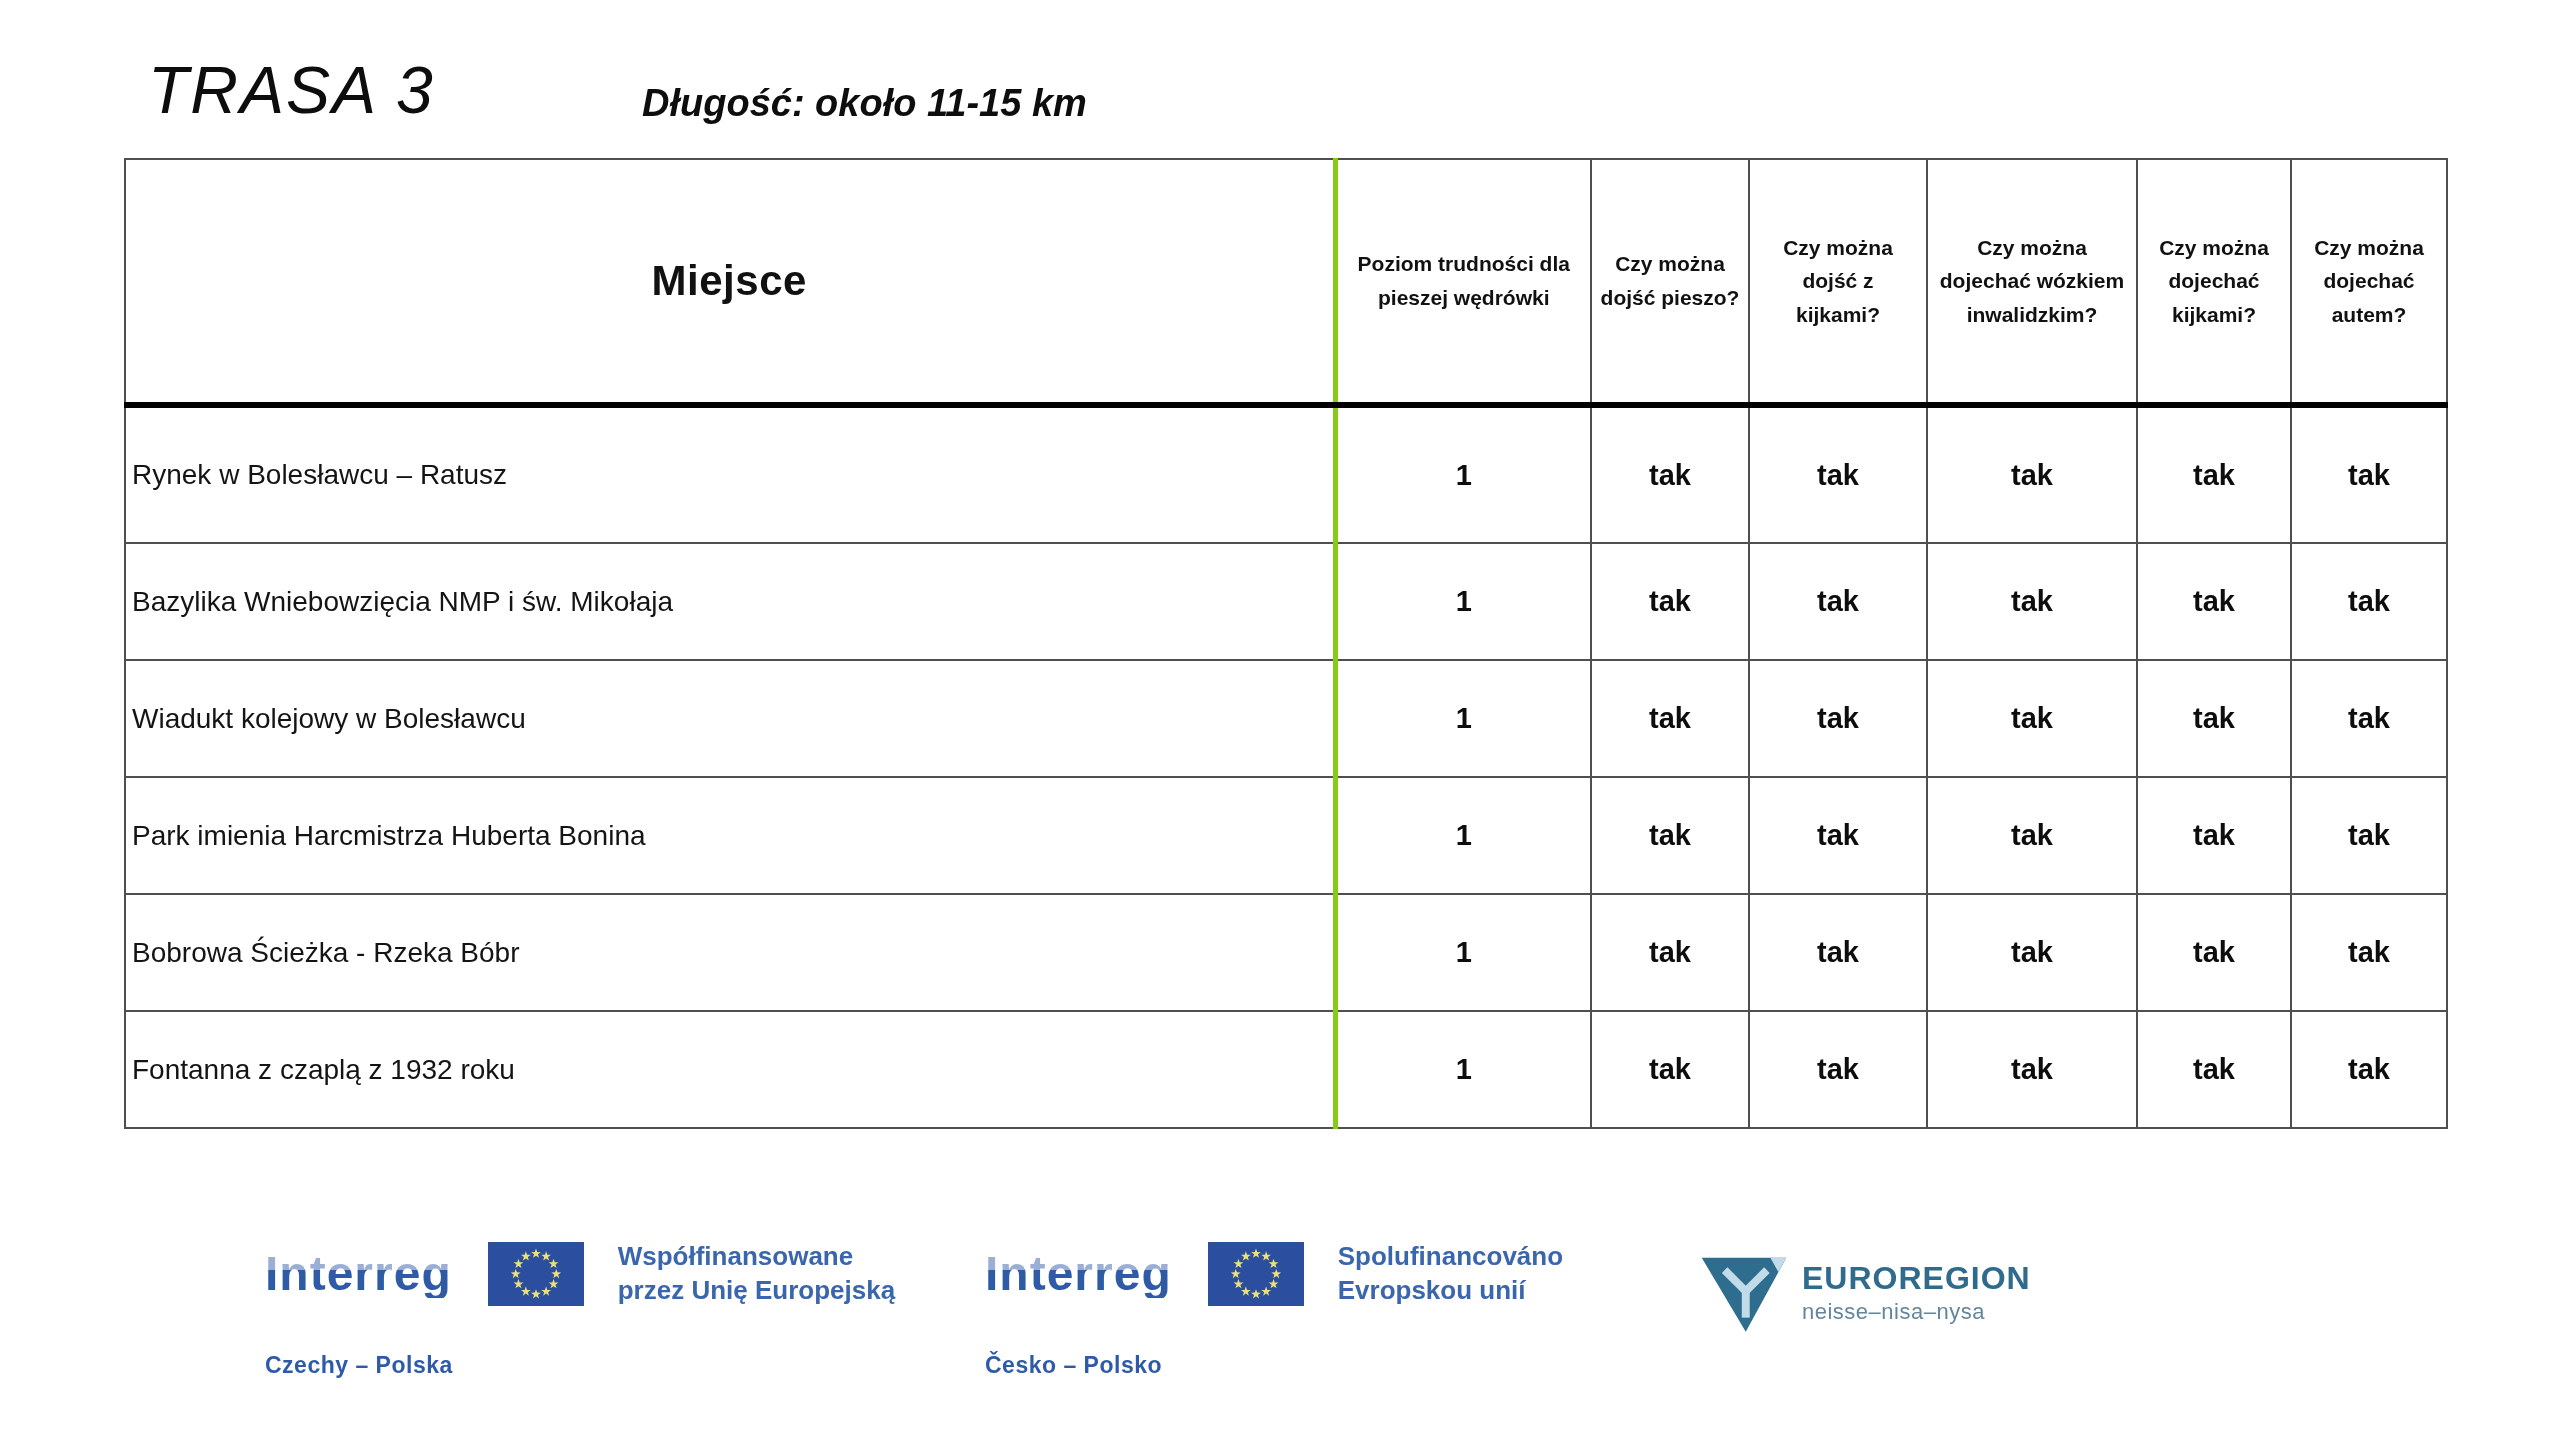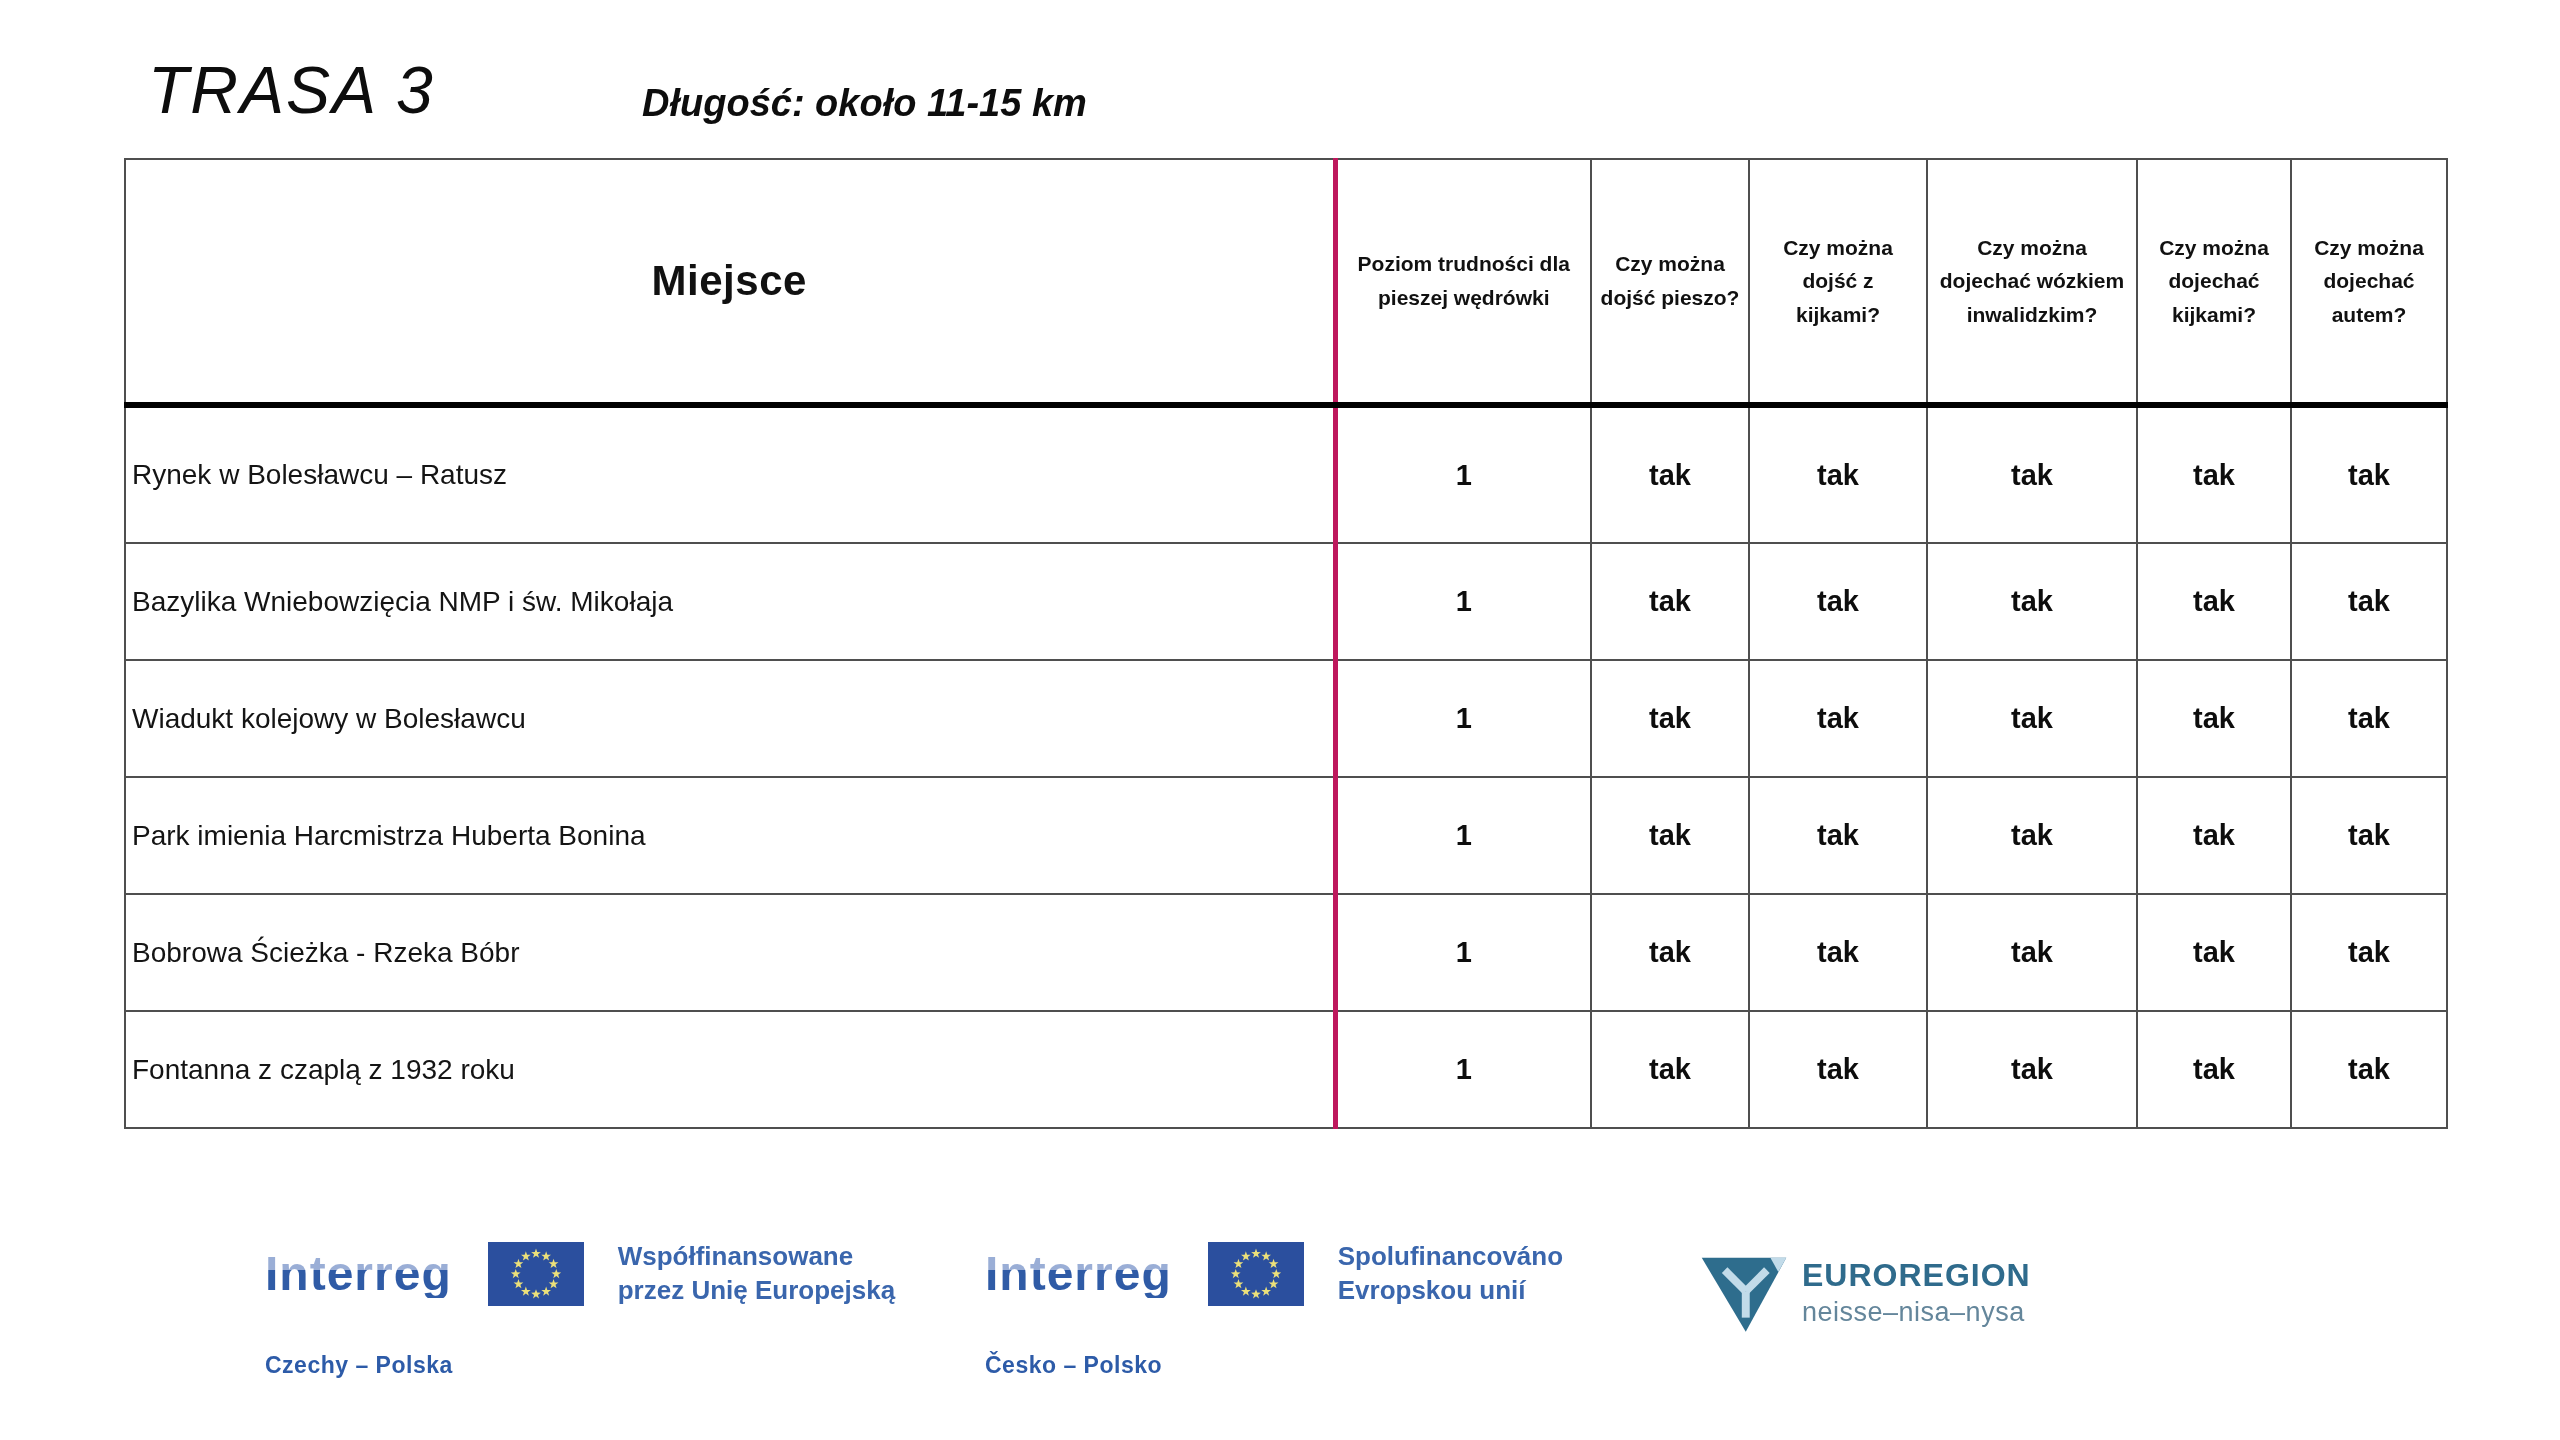--- a/index.html
+++ b/index.html
@@ -14,21 +14,21 @@
               font-style:italic; color:#0d0d0d; }
 
   
   table.route { position:absolute; left:124px; top:158px; width:2322px;
                 border-collapse:collapse; table-layout:fixed; background:#fff; }
   table.route th, table.route td { border:2px solid #4f4f4f; overflow:hidden; }
   table.route thead th { height:246px; vertical-align:middle; text-align:center;
                          font-weight:bold; font-size:21px; line-height:1.6;
                          padding:0 8px; border-bottom:6px solid #000; }
   table.route thead th.miejsce { font-size:42px; letter-spacing:0.5px; }
-  table.route th:first-child, table.route td:first-child { border-right:5px solid #be185d; }
+  table.route th:first-child, table.route td:first-child { border-right:5px solid #84cc16; }
   table.route tbody td { height:117px; vertical-align:middle; }
   table.route tbody tr.first td { height:138px; }
   td.place { text-align:left; font-size:28px; font-weight:normal; padding-left:6px; color:#141414; }
   td.val { text-align:center; font-size:29px; font-weight:bold; color:#0d0d0d; }
 
   
   .f-block { position:absolute; }
   .f1 { left:265px; top:1240px; }
   .f2 { left:985px; top:1240px; }
   .f3 { left:1700px; top:1252px; display:flex; align-items:center; gap:14px; }
@@ -40,21 +40,21 @@
       background:linear-gradient(180deg,#9aaed6 0%,#9aaed6 42%,#2f5ba6 42%,#2f5ba6 100%);
       -webkit-background-clip:text; background-clip:text; color:transparent;
     }
   }
   .eu-flag { width:96px; height:64px; margin-right:34px; display:block; }
   .eu-flag rect.flag-bg { fill:#2b4f9e; }
   .cofund { font-size:26px; font-weight:bold; color:#3a66ad; line-height:1.3; }
   .program { margin-top:44px; font-size:23px; font-weight:bold; color:#2d5ba8; letter-spacing:0.5px; }
   .er-triangle { width:88px; height:82px; display:block; }
   .er-text .er-name { font-size:32px; font-weight:bold; color:#2f6b8c; letter-spacing:1px; line-height:1.1; }
-  .er-text .er-sub { font-size:27px; color:#64869b; letter-spacing:0.5px; margin-top:3px; }
+  .er-text .er-sub { font-size:22px; color:#64869b; letter-spacing:0.5px; margin-top:3px; }
 </style>
 </head>
 <body>
 
 <div class="page">
 
   <div class="title">TRASA 3</div>
   <div class="subtitle">Długość: około 11-15 km</div>
 
   <table class="route">

